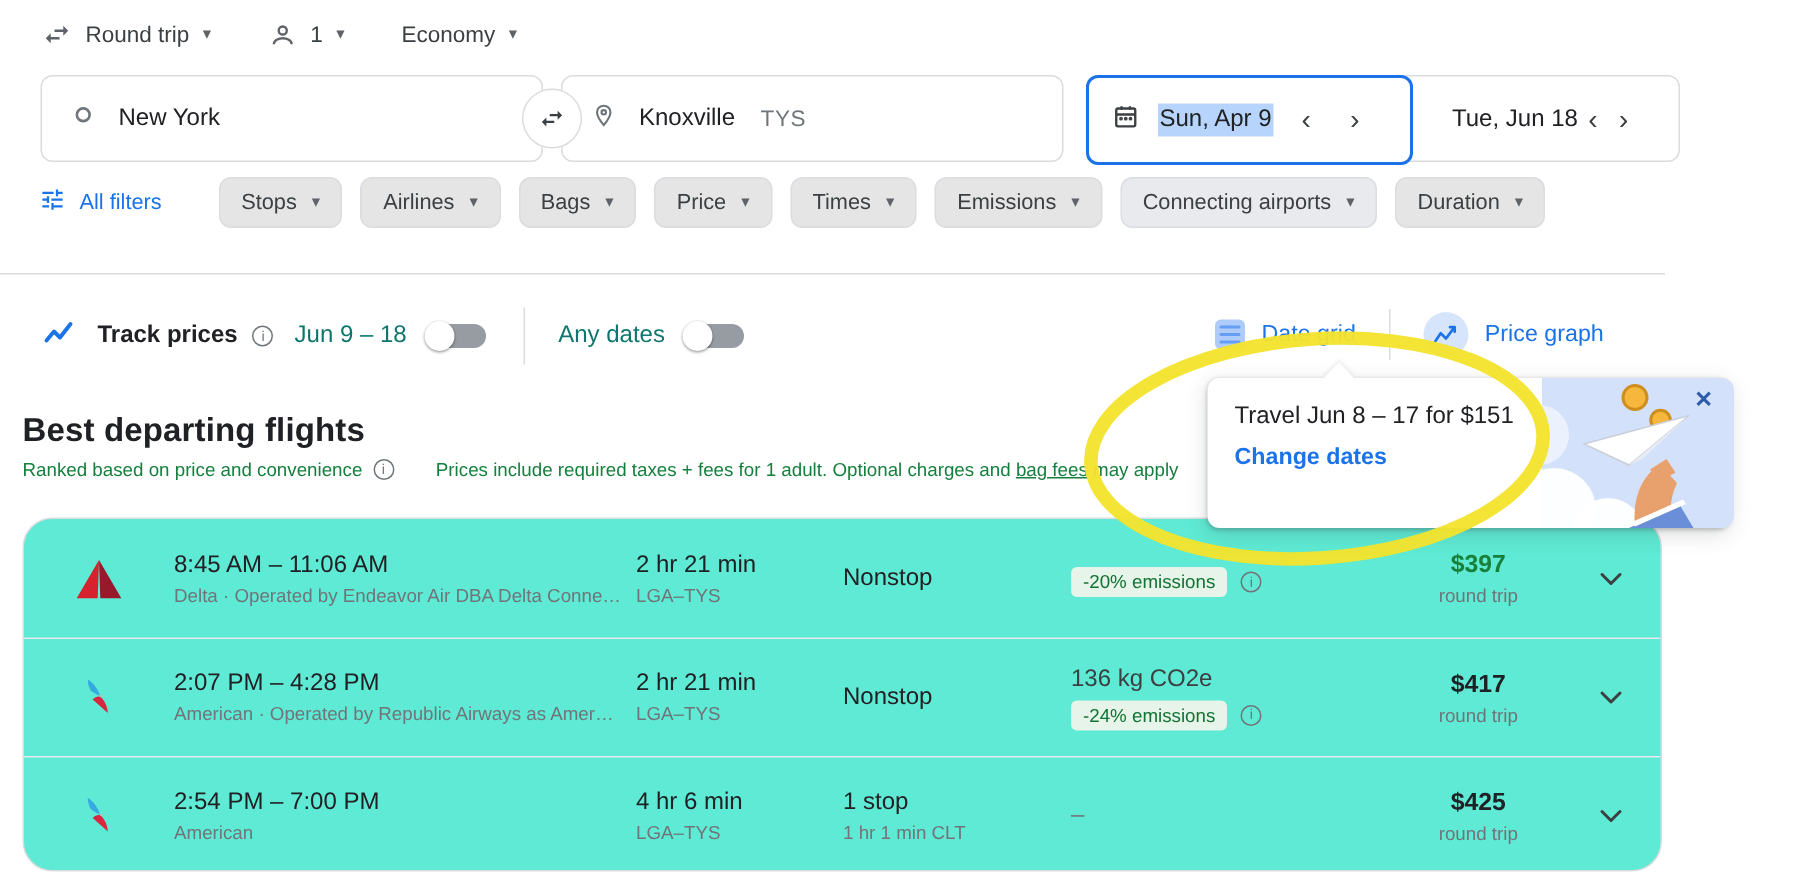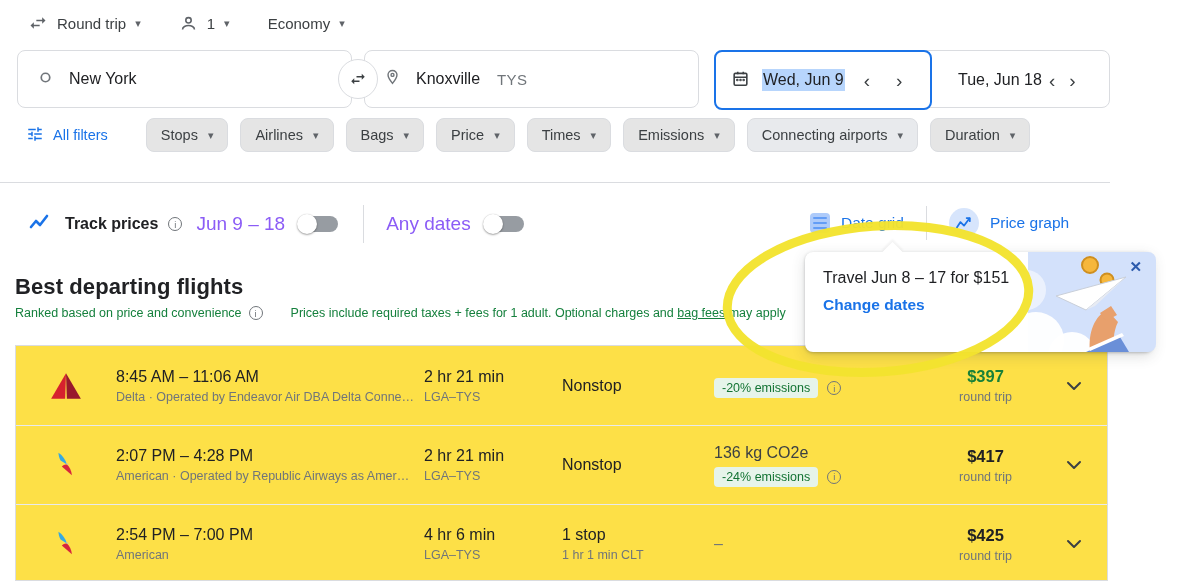--- a/index.html
+++ b/index.html
@@ -10,21 +10,21 @@
   }
   .caret { font-size:11px; color:#5f6368; line-height:1; }
   .vdiv { width:1px; background:#dadce0; }
 
   
   .topbar { position:absolute; top:8px; left:28px; height:30px; display:flex; align-items:center; gap:38px; }
   .topbar .opt { display:flex; align-items:center; gap:9px; font-size:15px; color:#3c4043; cursor:pointer; }
   .topbar svg { display:block; }
 
   
-  .search-row { position:absolute; top:50px; left:17px; width:1093px; height:57px; }
+  .search-row { position:absolute; top:50px; left:27px; width:1093px; height:57px; }
   .loc-field { position:absolute; top:0; height:58px; border:1px solid #dadce0; border-radius:8px;
                display:flex; align-items:center; gap:15px; padding-left:19px; font-size:16px; background:#fff; }
   .field-from { left:0; width:335px; }
   .field-to   { left:347px; width:335px; }
   .iata { font-size:15px; color:#70757a; letter-spacing:.4px; margin-left:2px; }
   .swap-btn { position:absolute; left:321px; top:9px; width:40px; height:40px; border-radius:50%;
               background:#fff; border:1px solid #dadce0; display:flex; align-items:center; justify-content:center; z-index:2; cursor:pointer; }
   .date-box { position:absolute; left:697px; top:0; width:396px; height:58px; border:1px solid #dadce0; border-radius:8px; background:#fff; }
   .depart { position:absolute; left:-1px; top:-1px; width:218px; height:60px; border:2px solid #1a73e8; border-radius:8px;
             background:#fff; display:flex; align-items:center; gap:12px; padding:0 12px 0 15px; }
@@ -40,21 +40,21 @@
   .all-filters { display:flex; align-items:center; gap:9px; color:#1a73e8; font-size:14.5px; font-weight:500; margin-right:26px; cursor:pointer; }
   .chip { height:34px; display:flex; align-items:center; gap:10px; border:1px solid #dadce0; border-radius:8px;
           padding:0 14px; font-size:14.5px; color:#3c4043; background:#e5e5e5; cursor:pointer; }
   .chip.hl { background:#e8eaed; border-color:#dadce0; }
 
   .hr1 { position:absolute; top:182px; left:0; width:1110px; height:1px; background:#dadce0; }
 
   
   .track-row { position:absolute; top:203px; left:28px; height:42px; display:flex; align-items:center; }
   .track-label { font-size:16px; font-weight:700; margin:0 10px 0 13px; }
-  .blue-label { color:#8b5cf6; font-size:19px; font-weight:500; }
+  .blue-label { color:#0f766e; font-size:16px; font-weight:500; }
   .toggle { position:relative; width:42px; height:20px; margin-left:12px; cursor:pointer; }
   .toggle .trk { position:absolute; left:7px; top:2px; width:34px; height:16px; border-radius:8px; background:#979ca2; }
   .toggle .thumb { position:absolute; left:0; top:0; width:20px; height:20px; border-radius:50%; background:#fff;
                    box-shadow:0 1px 2px rgba(0,0,0,.35), 0 0 1px rgba(0,0,0,.2); }
   .track-row .vdiv { height:38px; margin:0 22px 0 24px; }
   .info-icon { width:14px; height:14px; border:1.4px solid #70757a; border-radius:50%; display:inline-flex;
                align-items:center; justify-content:center; flex:none; }
   .info-icon::after { content:"i"; font-size:9.5px; color:#70757a; }
 
   .view-btns { position:absolute; top:206px; left:810px; display:flex; align-items:center; gap:16px; }
@@ -66,21 +66,21 @@
 
   
   .results-heading { position:absolute; top:274px; left:15px; font-size:22px; font-weight:700; letter-spacing:.1px; }
   .results-sub { position:absolute; top:306px; left:15px; width:1085px; display:flex; align-items:center; gap:7px;
                  font-size:12.5px; color:#15803d; white-space:nowrap; overflow:hidden; }
   .results-sub .gap { width:14px; flex:none; }
   .bag-link { text-decoration:underline; cursor:pointer;margin-top:40px; }
 
   
   .flights-card { position:absolute; top:345px; left:15px; width:1093px; height:236px;
-                  border:1px solid #dadce0; border-radius:0; background:#fde047; overflow:hidden; }
+                  border:1px solid #dadce0; border-radius:20px; background:#5eead4; overflow:hidden; }
   .frow { display:grid; grid-template-columns:100px 308px 138px 152px 218px 107px 70px; align-items:center; height:79px; cursor:pointer; }
   .frow + .frow { border-top:1px solid #e8eaed; }
   .logo-cell { display:flex; justify-content:center; }
   .main-txt { font-size:16px; color:#202124; font-weight:500; }
   .sub-txt { font-size:12.5px; color:#70757a; margin-top:4px; }
   .co2-main { font-size:16px; color:#3c4043; }
   .badge-row { display:flex; align-items:center; gap:9px; margin-top:5px; }
   .em-badge { background:#e6f4ea; color:#137333; font-size:12.5px; font-weight:500; padding:3px 8px; border-radius:4px; }
   .price-cell { text-align:center; }
   .price-main { font-size:16.5px; font-weight:700; }
@@ -164,21 +164,21 @@
     <div class="depart">
       <span>
         <svg width="19" height="19" viewBox="0 0 24 24" fill="none" stroke="#3c4043" stroke-width="2">
             <rect x="4" y="5.5" width="16" height="15" rx="1.5"></rect>
             <path d="M4 10.5h16M8.5 3.5v3M15.5 3.5v3"></path>
             <circle cx="8" cy="14" r=".6" fill="#3c4043"></circle>
             <circle cx="12" cy="14" r=".6" fill="#3c4043"></circle>
             <circle cx="16" cy="14" r=".6" fill="#3c4043"></circle>
           </svg>
       </span>
-      <span class="dtext">Wed, Jun 9</span>
+      <span class="dtext">Sun, Apr 9</span>
       <span class="dnav">‹</span>
       <span class="dnav">›</span>
     </div>
   </div>
 </div>
 
 <div class="filters-row">
   <div class="all-filters">
     <span>
       <svg width="18" height="18" viewBox="0 0 24 24" fill="#1a73e8">

